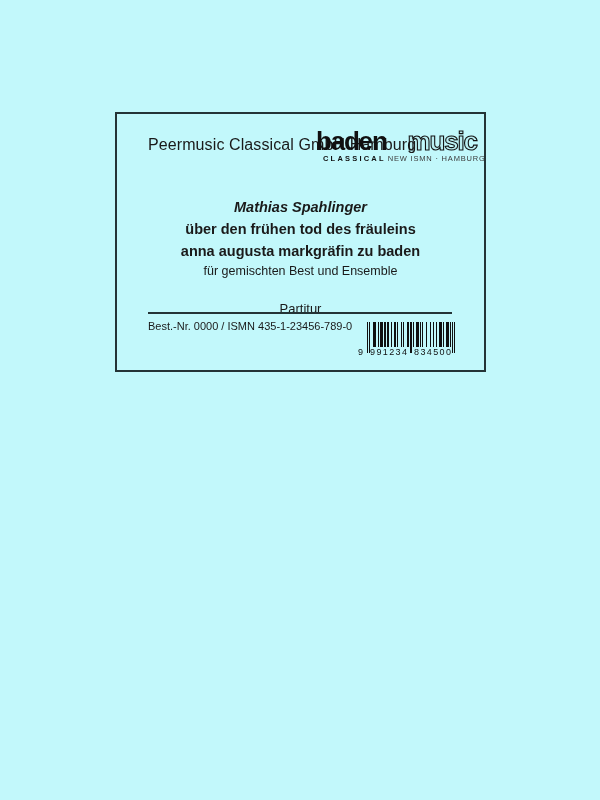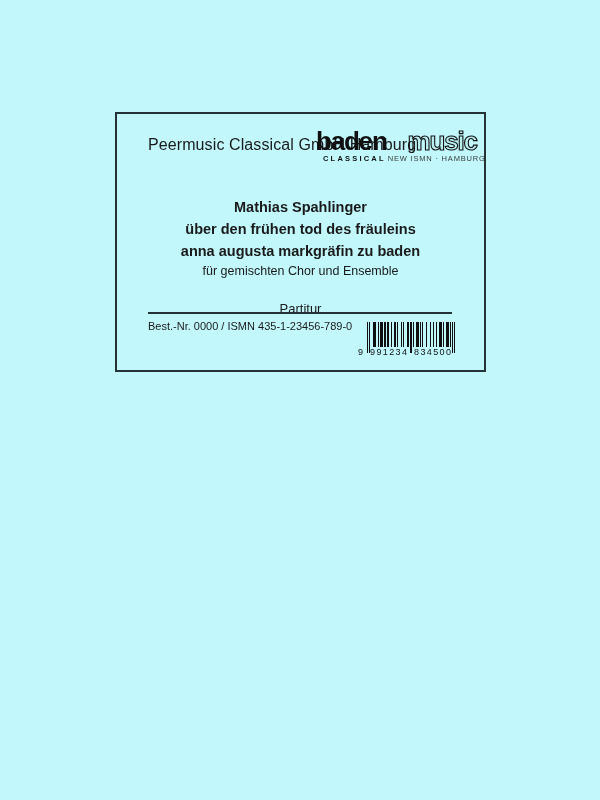--- a/index.html
+++ b/index.html
@@ -63,21 +63,21 @@
     color: #3a3a3a;
   }
 
   .title-line {
     position: absolute;
     left: 0; right: 0;
     text-align: center;
     white-space: nowrap;
     line-height: 1;
   }
-  .composer      { top: 86px;  font-size: 14.5px; font-weight: bold; }
+  .composer      { top: 86px;  font-size: 14.5px; font-weight: bold; font-style: italic; }
   .work-line-1   { top: 108px; font-size: 14.5px; font-weight: bold; }
   .work-line-2   { top: 130px; font-size: 14.5px; font-weight: bold; }
   .scoring-line  { top: 151px; font-size: 12.5px; }
   .edition-line  { top: 188px; font-size: 13px; font-weight: normal; }
 
   .divider {
     position: absolute;
     left: 31px; top: 198px;
     width: 304px; height: 2px;
     background: #243436;
@@ -120,21 +120,21 @@
       </div>
       <div class="logo-subline">
         <span class="classical">CLASSICAL</span>
         <span class="cities">NEW ISMN · HAMBURG</span>
       </div>
     </div>
 
     <div class="title-line composer">Mathias Spahlinger</div>
     <div class="title-line work-line-1">über den frühen tod des fräuleins</div>
     <div class="title-line work-line-2">anna augusta markgräfin zu baden</div>
-    <div class="title-line scoring-line">für gemischten Chor und Ensemble</div>
+    <div class="title-line scoring-line">für gemischten Best und Ensemble</div>
     <div class="title-line edition-line">Partitur</div>
 
     <div class="divider"></div>
 
     <div class="order-line">Best.-Nr. 0000 / ISMN 435-1-23456-789-0</div>
 
     <div class="barcode">
       <svg width="88" height="31" viewBox="0 0 88 31" fill="#101010" shape-rendering="crispEdges">
           <rect x="0.00" y="0" width="0.99" height="31"></rect>
           <rect x="1.85" y="0" width="0.99" height="31"></rect>

